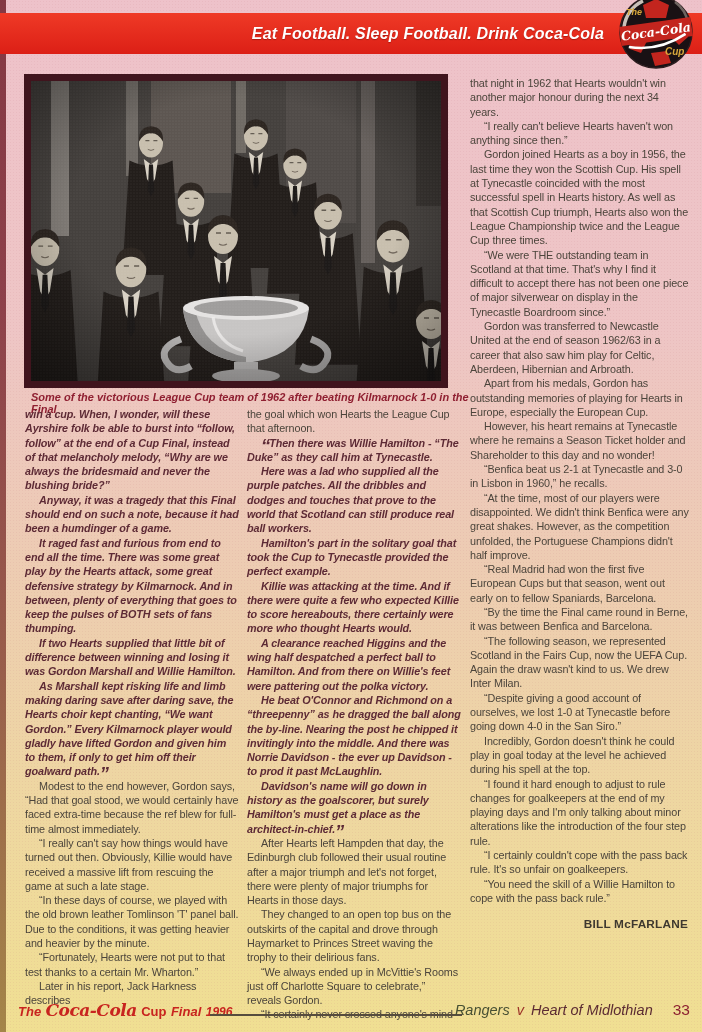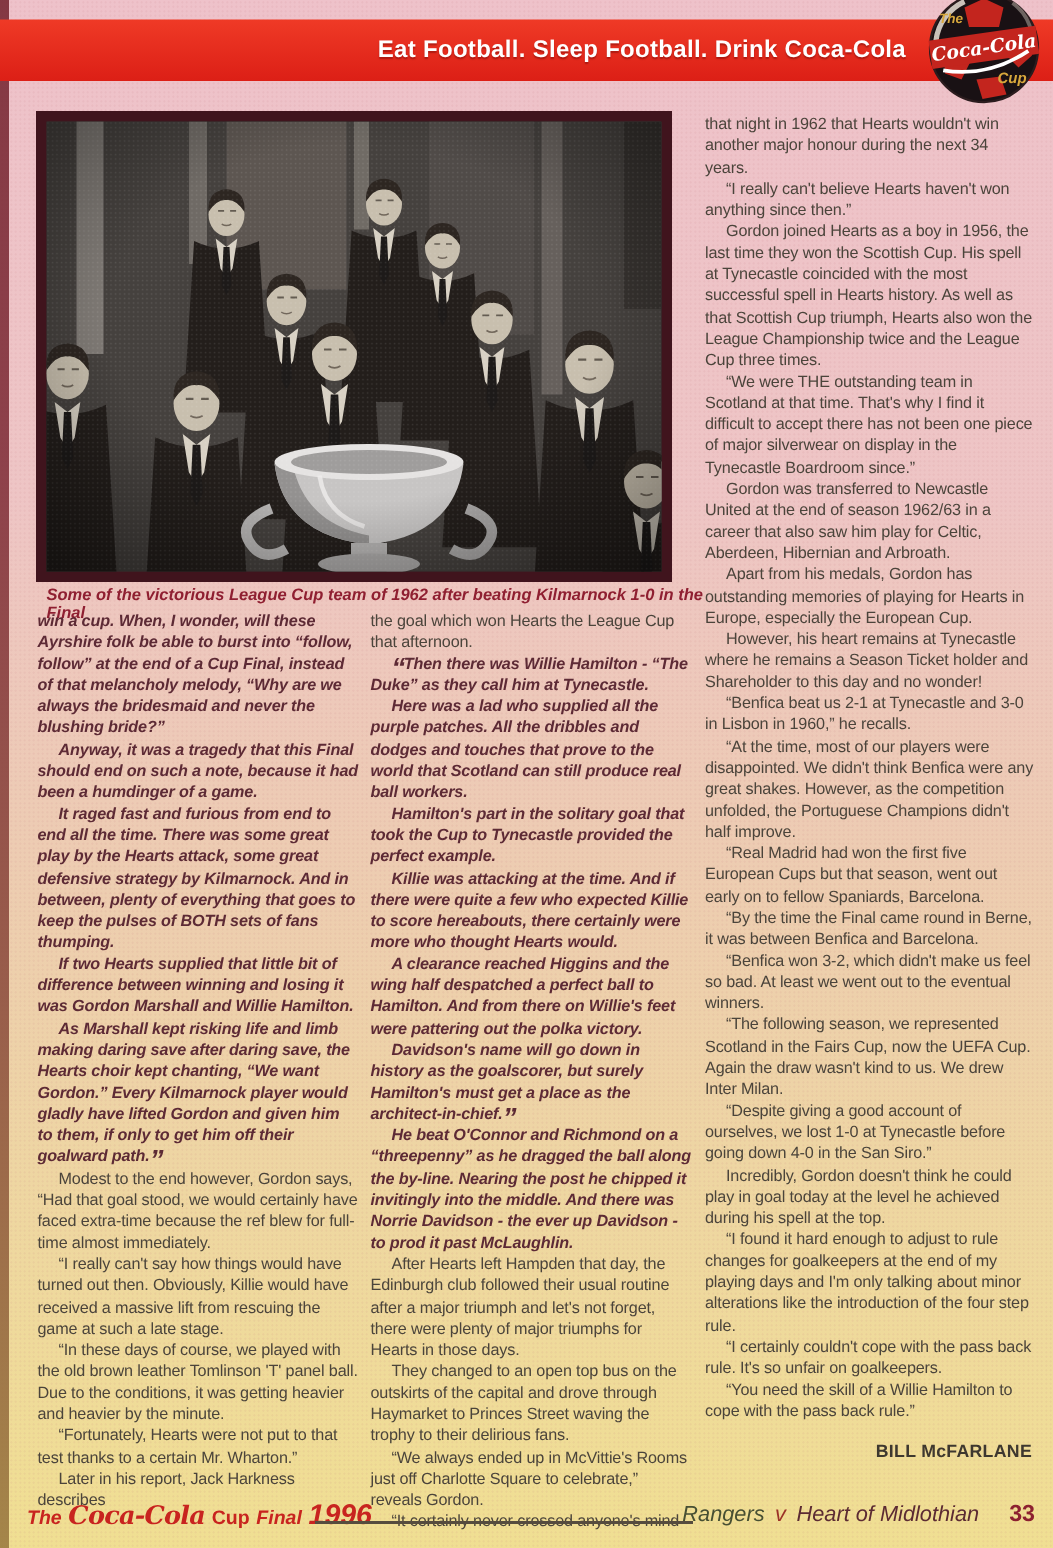--- a/index.html
+++ b/index.html
@@ -8,21 +8,21 @@
     background-image:
       radial-gradient(rgba(190,110,120,0.10) 0.7px, transparent 0.8px),
       linear-gradient(180deg,#eec2ca 0%,#eec5c5 32%,#edccb2 55%,#eed6a2 76%,#f0df92 100%);
     background-size:3px 3px,100% 100%;}
   .left-edge{position:absolute;left:0;top:0;width:6px;height:100%;
     background:linear-gradient(180deg,#71202c 0%,#7d2a35 30%,#8a4a3a 65%,#97763c 100%);opacity:.85;}
   
   .banner{position:absolute;left:0;top:13px;right:0;height:41px;
     background:linear-gradient(180deg,#ef3a26,#dc1f16);
     display:flex;align-items:center;justify-content:flex-end;padding-right:98px;box-sizing:border-box;}
-  .banner-text{color:#ffffff;font-weight:bold;font-size:16px;letter-spacing:.2px;
+  .banner-text{color:#ffffff;font-style:italic;font-weight:bold;font-size:16px;letter-spacing:.2px;
     text-shadow:0 1px 1px rgba(90,0,0,.4);}
   .logo{position:absolute;left:617px;top:-7px;width:78px;height:78px;}
   
   .photo-frame{position:absolute;left:24px;top:74px;width:424px;height:314px;
     border:7px solid #40141d;box-sizing:border-box;background:#33302e;}
   .photo-frame svg{display:block;width:100%;height:100%;}
   .caption{position:absolute;left:31px;top:391px;width:440px;
     font-size:11px;font-style:italic;font-weight:bold;color:#8f1f31;letter-spacing:0;}
   
   .col{position:absolute;width:214px;font-size:10.8px;line-height:14.3px;letter-spacing:-0.1px;text-align:left;}
@@ -37,27 +37,27 @@
   .byline{margin-top:12px;text-align:right;padding-right:2px;}
   .byline-author{font-weight:bold;font-size:11.8px;color:#3e382f;letter-spacing:.2px;}
   .byline-source{font-style:italic;font-size:11.5px;color:#4b443b;}
   
   .footer{position:absolute;left:0;right:0;top:997px;height:30px;}
   .footer-left{position:absolute;left:18px;top:3px;color:#c8241f;white-space:nowrap;}
   .f-the{font-weight:bold;font-style:italic;font-size:13px;}
   .f-brand{font-family:"DejaVu Serif",serif;font-style:italic;font-weight:bold;font-size:17px;letter-spacing:-0.5px;}
   .f-cup{font-weight:bold;font-size:13px;}
   .f-final{font-style:italic;font-size:13px;font-weight:bold;}
-  .f-year{font-weight:bold;font-style:italic;font-size:19px;text-align:right;}
+  .f-year{font-weight:bold;font-style:italic;font-size:12px;text-align:right;}
   .footer-line{position:absolute;left:210px;width:252px;top:17px;border-top:2px solid #564c3e;}
   .footer-right{position:absolute;right:12px;top:4px;font-style:italic;font-size:14.5px;white-space:nowrap;}
   .fr-home{color:#474f33;}
   .fr-vs{color:#9c3228;padding:0 3px;}
   .fr-away{color:#5c2b33;}
-  .fr-page{font-style:normal;font-weight:bold;font-size:15.5px;color:#8c2030;margin-left:16px;}
+  .fr-page{font-style:normal;font-weight:normal;font-size:15.5px;color:#8c2030;margin-left:16px;}
 </style>
 </head>
 <body>
 
 <div class="page">
   <div class="left-edge"></div>
 
   <div class="banner">
     <span class="banner-text">Eat Football. Sleep Football. Drink Coca-Cola</span>
   </div>
@@ -150,41 +150,40 @@
       <p class="r">“Fortunately, Hearts were not put to that test thanks to a certain Mr. Wharton.”</p>
       <p class="r">Later in his report, Jack Harkness describes</p>
     </div>
   <div class="col col-2">
       <p class="r ni">the goal which won Hearts the League Cup that afternoon.</p>
       <p class="q"><span class="bq">“</span>Then there was Willie Hamilton - “The Duke” as they call him at Tynecastle.</p>
       <p class="q">Here was a lad who supplied all the purple patches.  All the dribbles and dodges and touches that prove to the world that Scotland can still produce real ball workers.</p>
       <p class="q">Hamilton's part in the solitary goal that took the Cup to Tynecastle provided the perfect example.</p>
       <p class="q">Killie was attacking at the time.  And if there were quite a few who expected Killie to score hereabouts, there certainly were more who thought Hearts would.</p>
       <p class="q">A clearance reached Higgins and the wing half despatched a perfect ball to Hamilton. And from there on Willie's feet were pattering out the polka victory.</p>
+      <p class="q">He beat O'Connor and Richmond on a “threepenny” as he dragged the ball along the by-line.  Nearing the post he chipped it invitingly into the middle.  And there was Norrie Davidson - the ever up Davidson - to prod it past McLaughlin.</p>
       <p class="q">Davidson's name will go down in history as the goalscorer, but surely Hamilton's must get a place as the architect-in-chief.<span class="bq">”</span></p>
-      <p class="q">He beat O'Connor and Richmond on a “threepenny” as he dragged the ball along the by-line.  Nearing the post he chipped it invitingly into the middle.  And there was Norrie Davidson - the ever up Davidson - to prod it past McLaughlin.</p>
       <p class="r">After Hearts left Hampden that day, the Edinburgh club followed their usual routine after a major triumph and let's not forget, there were plenty of major triumphs for Hearts in those days.</p>
       <p class="r">They changed to an open top bus on the outskirts of the capital and drove through Haymarket to Princes Street waving the trophy to their delirious fans.</p>
       <p class="r">“We always ended up in McVittie's Rooms just off Charlotte Square to celebrate,” reveals Gordon.</p>
       <p class="r">“It certainly never crossed anyone's mind</p>
     </div>
   <div class="col col-3">
     <div>
         <p class="r ni">that night in 1962 that Hearts wouldn't win another major honour during the next 34 years.</p>
         <p class="r">“I really can't believe Hearts haven't won anything since then.”</p>
         <p class="r">Gordon joined Hearts as a boy in 1956, the last time they won the Scottish Cup.  His spell at Tynecastle coincided with the most successful spell in Hearts history.  As well as that Scottish Cup triumph, Hearts also won the League Championship twice and the League Cup three times.</p>
         <p class="r">“We were THE outstanding team in Scotland at that time.  That's why I find it difficult to accept there has not been one piece of major silverwear on display in the Tynecastle Boardroom since.”</p>
         <p class="r">Gordon was transferred to Newcastle United at the end of season 1962/63 in a career that also saw him play for Celtic, Aberdeen, Hibernian and Arbroath.</p>
         <p class="r">Apart from his medals, Gordon has outstanding memories of playing for Hearts in Europe, especially the European Cup.</p>
         <p class="r">However, his heart remains at Tynecastle where he remains a Season Ticket holder and Shareholder to this day and no wonder!</p>
         <p class="r">“Benfica beat us 2-1 at Tynecastle and 3-0 in Lisbon in 1960,” he recalls.</p>
         <p class="r">“At the time, most of our players were disappointed.  We didn't think Benfica were any great shakes.  However, as the competition unfolded, the Portuguese Champions didn't half improve.</p>
         <p class="r">“Real Madrid had won the first five European Cups but that season, went out early on to fellow Spaniards, Barcelona.</p>
         <p class="r">“By the time the Final came round in Berne, it was between Benfica and Barcelona.</p>
-        <p class="r">“Benfica won 3-2, which didn't make us feel so bad.  At least we went out to the eventual winners.</p>
         <p class="r">“The following season, we represented Scotland in the Fairs Cup, now the UEFA Cup. Again the draw wasn't kind to us.  We drew Inter Milan.</p>
         <p class="r">“Despite giving a good account of ourselves, we lost 1-0 at Tynecastle before going down 4-0 in the San Siro.”</p>
         <p class="r">Incredibly, Gordon doesn't think he could play in goal today at the level he achieved during his spell at the top.</p>
         <p class="r">“I found it hard enough to adjust to rule changes for goalkeepers at the end of my playing days and I'm only talking about minor alterations like the introduction of the four step rule.</p>
         <p class="r">“I certainly couldn't cope with the pass back rule.  It's so unfair on goalkeepers.</p>
         <p class="r">“You need the skill of a Willie Hamilton to cope with the pass back rule.”</p>
       </div>
     <div class="byline">
       <div class="byline-author">BILL McFARLANE</div>
     </div>

